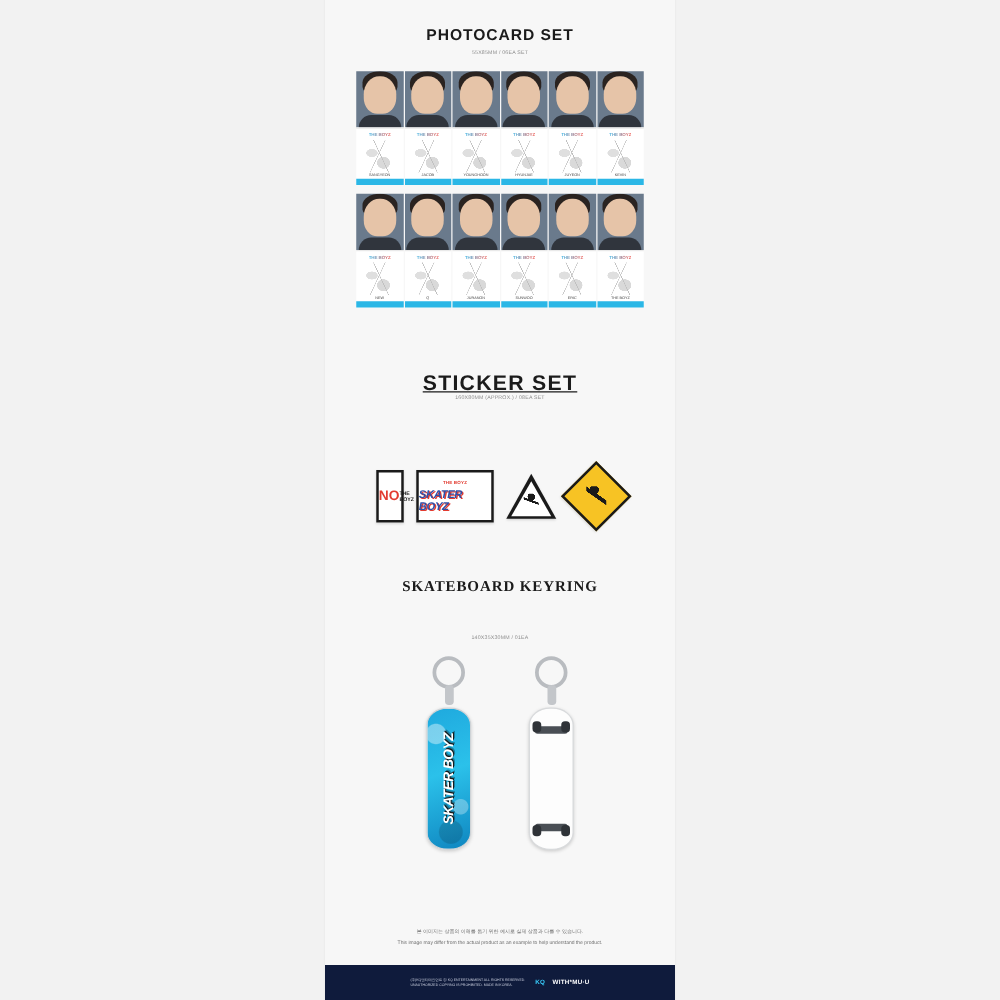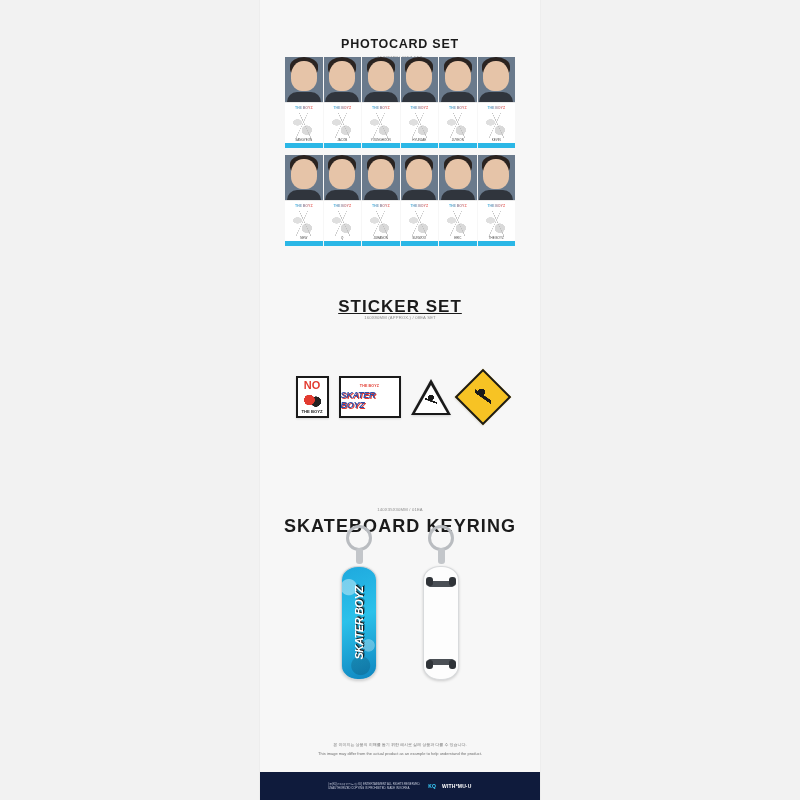--- a/index.html
+++ b/index.html
@@ -32,21 +32,21 @@
     letter-spacing: 0.06em;
     color: #1b1b1b;
   }
   .sec-sub {
     text-align: center;
     color: #8d8d8d;
     letter-spacing: 0.04em;
   }
 
   
-  #photocard-title { font-size: 12.5px; margin-top: 37px; }
+  #photocard-title { font-size: 12.5px; margin-top: 21px; }
   #photocard-sub { font-size: 4.2px; margin-top: 4px; }
 
   .pc-block {
     position: absolute;
     left: 25px;
     width: 230px;
     display: flex;
     gap: 1px;
   }
   .pc-block.row1 { top: 57px; }
@@ -165,24 +165,24 @@
     width: 9px; height: 13px; background: #222;
     border-radius: 3px; transform: translate(-50%,-50%) rotate(8deg);
   }
   .stk-circle .bnum {
     position: absolute; left: 0; right: 0; top: 50%;
     transform: translateY(-50%);
     text-align: center; color: #fff; font-weight: bold; font-size: 13px;
   }
 
   .stk-no {
-    width: 33px; height: 42px; background: #ffffff;
+    width: 22px; height: 42px; background: #ffffff;
     border: 2px solid #1a1a1a; position: relative;
     box-shadow: 0 1px 2px rgba(0,0,0,0.12);
-    display: flex; flex-direction: column; align-items: center; justify-content: space-between;
+    display: flex; flex-direction: row; align-items: center; justify-content: space-between;
     padding: 2px 0;
     box-sizing: border-box;
   }
   .stk-no .big { color: #e23b30; font-weight: bold; font-size: 11px; line-height: 1; }
   .stk-no .mid { width: 26px; height: 16px; background:
       radial-gradient(circle at 40% 50%, #e23b30 0 30%, transparent 31%),
       radial-gradient(circle at 65% 60%, #222 0 26%, transparent 27%); }
   .stk-no .small { font-size: 4.2px; font-weight: bold; color: #1a1a1a; }
 
   .stk-banner {
@@ -237,21 +237,21 @@
     position: absolute; left: 50%; top: 50%;
     width: 16px; height: 16px;
     transform: translate(-50%,-50%) rotate(-45deg);
     background:
       radial-gradient(circle at 40% 18%, #1a1a1a 0 22%, transparent 23%),
       linear-gradient(35deg, transparent 44%, #1a1a1a 45%, #1a1a1a 58%, transparent 59%);
   }
   .stk-diamond-wrap { width: 44px; height: 44px; display:flex; align-items:center; justify-content:center; }
 
   
-  #keyring-title { position: absolute; left: 0; right: 0; top: 516px; font-size: 18px; }
+  #keyring-title { position: absolute; left: 0; right: 0; top: 462px; font-size: 12px; font-family: Liberation Serif, serif; }
   #keyring-sub   { position: absolute; left: 0; right: 0; top: 507px; font-size: 4.2px; }
 
   .kr-wrap {
     position: absolute; top: 525px; left: 0; right: 0;
     display: flex; justify-content: center; gap: 22px;
   }
   .kr-item { position: relative; width: 60px; }
   .kr-ring {
     width: 20px; height: 20px; border-radius: 50%;
     border: 3px solid #b9bcc0; margin: 0 auto;

